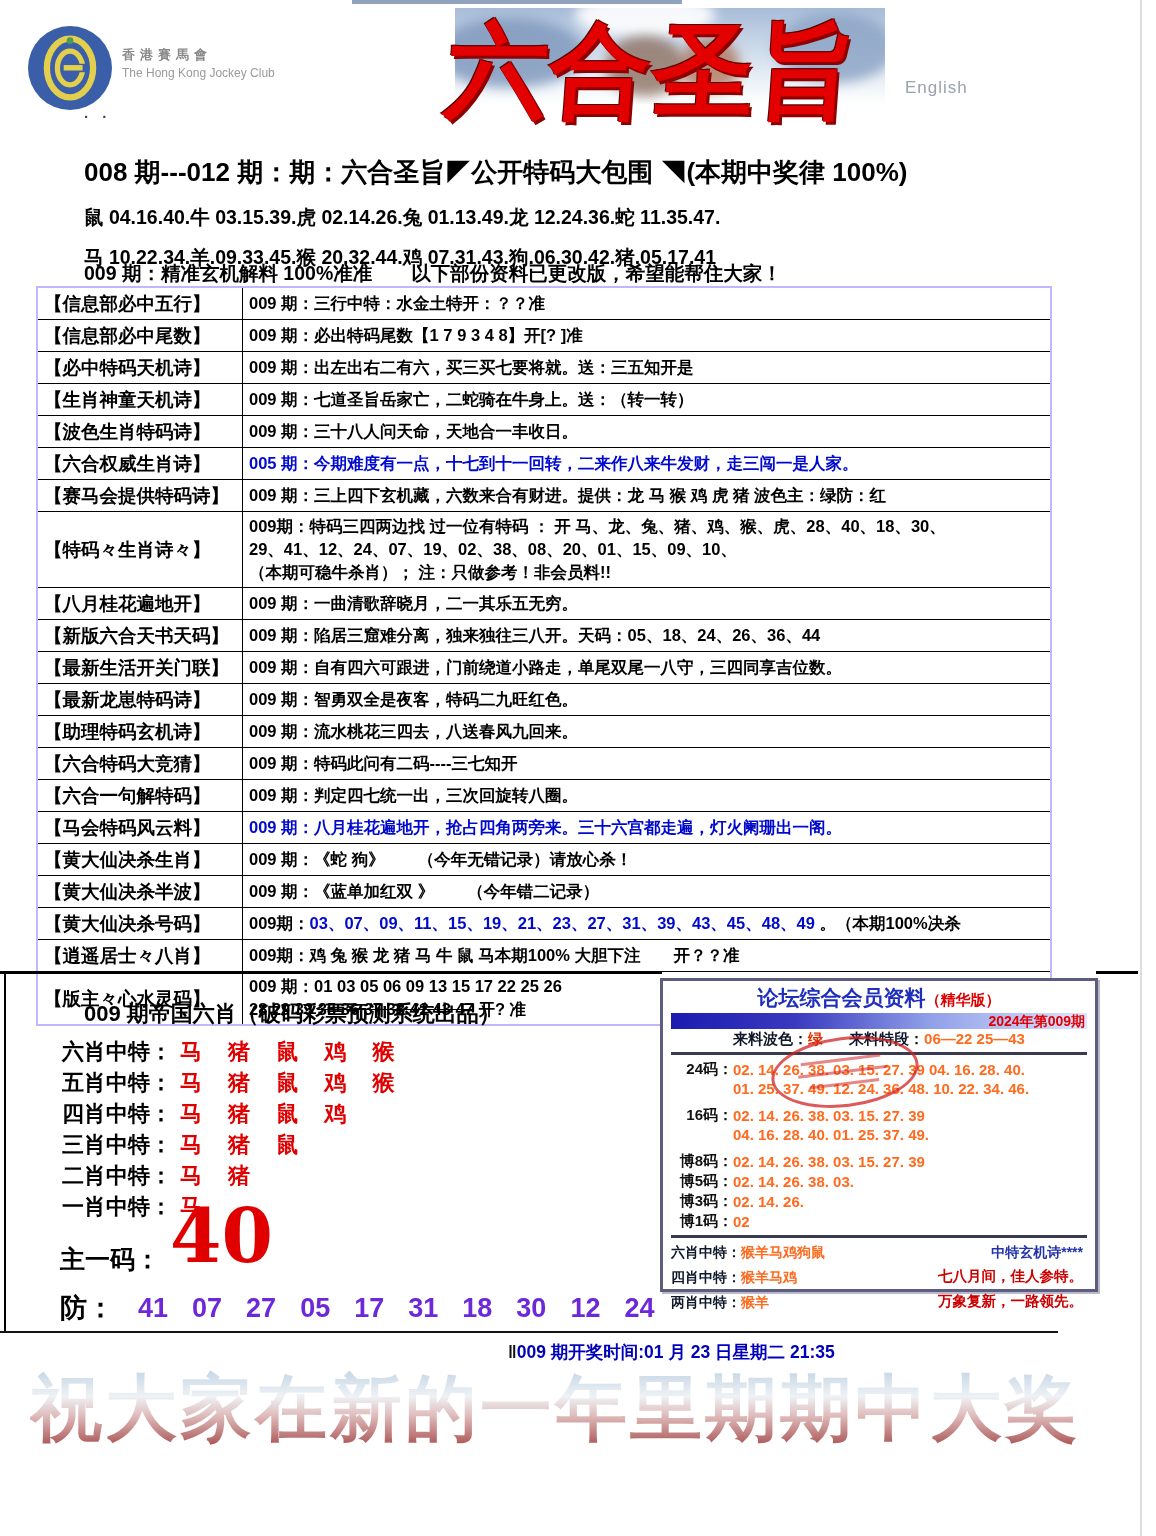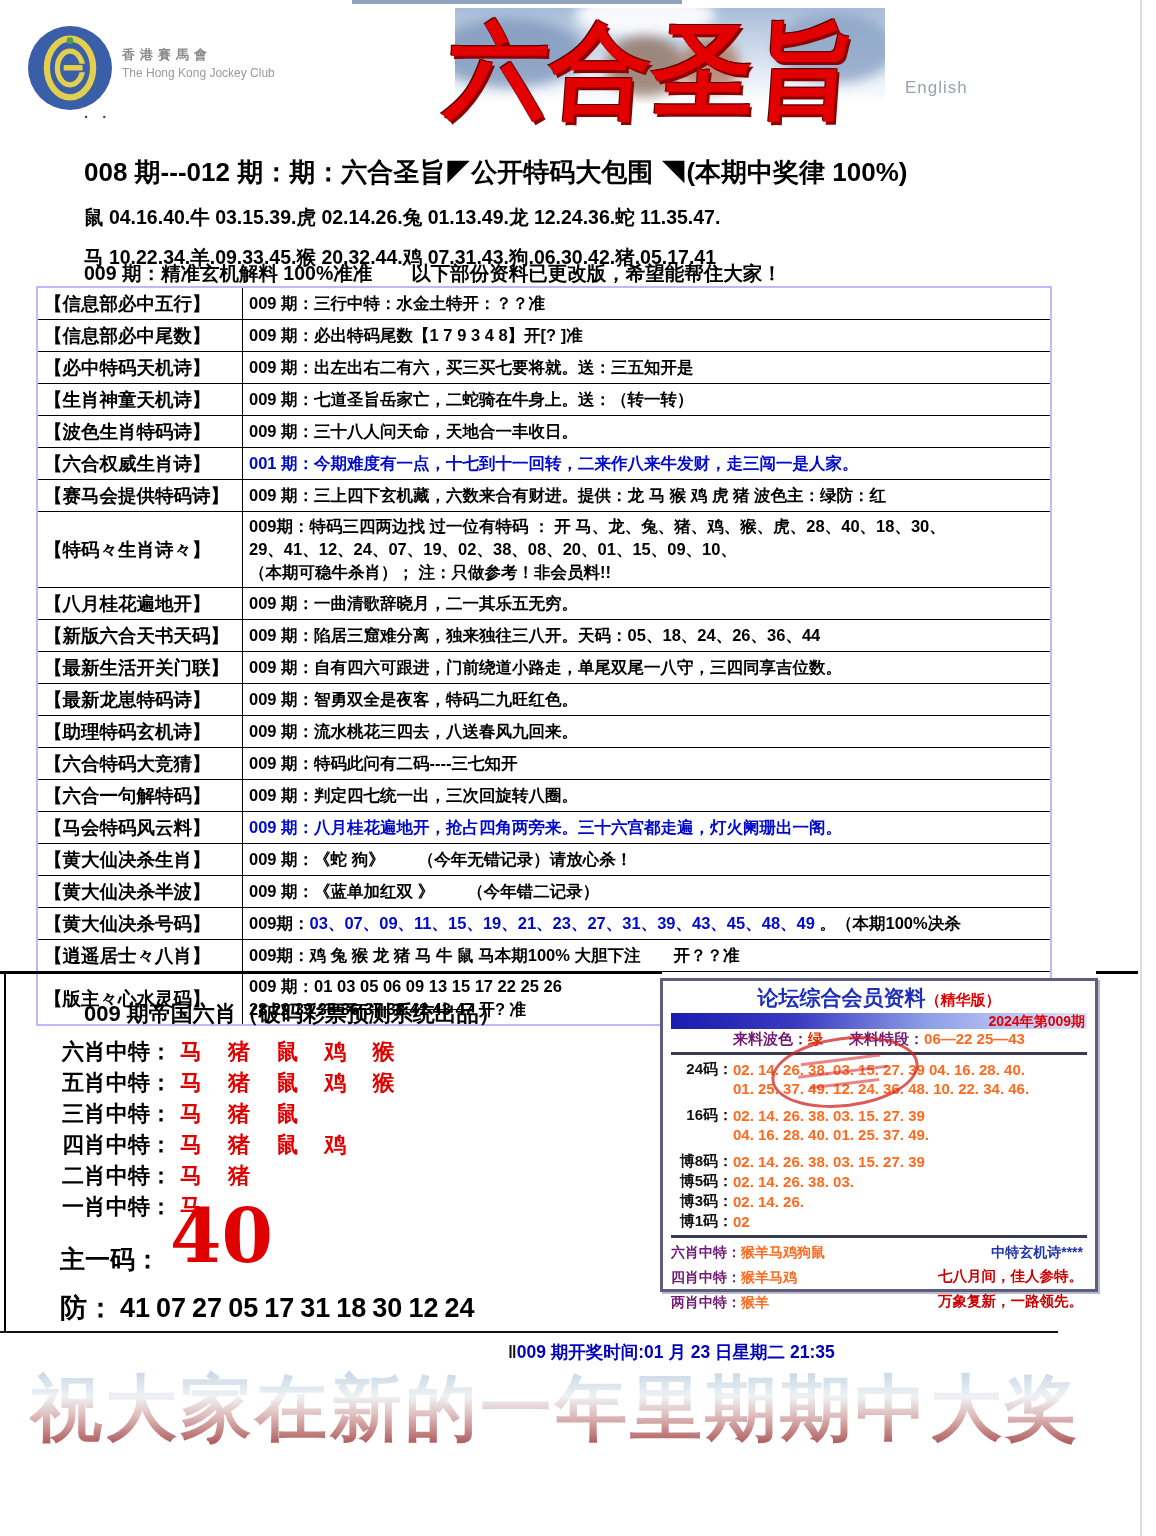--- a/index.html
+++ b/index.html
@@ -54,21 +54,21 @@
   
   .empire-title{left:84px;top:999px;font-size:22px;font-weight:bold;}
   #empire-rows{left:62px;top:1036px;}
   .erow{height:31px;line-height:31px;font-size:22px;font-weight:bold;white-space:nowrap;}
   .elbl{color:#000;}
   .eval{color:#e00000;letter-spacing:10px;margin-left:8px;}
   .main-code-label{left:60px;top:1243px;font-size:25px;font-weight:bold;}
   .main-code{left:170px;top:1199px;font-size:74px;font-weight:bold;color:#e00000;
              font-family:"DejaVu Serif",serif;line-height:1;}
   .guard{left:60px;top:1290px;font-size:27px;font-weight:bold;white-space:nowrap;}
-  .gnum{color:#000000;margin-left:6px;}
+  .gnum{color:#6d28d9;margin-left:24px;}
 
   
   .member{left:660px;top:978px;width:438px;height:314px;background:#fff;
           border:3px solid #5d5d80;box-shadow:2px 2px 0 #b9b9c9;box-sizing:border-box;
           padding:3px 8px 2px 8px;}
   .mtitle{text-align:center;font-size:21px;font-weight:bold;color:#1f2fbb;white-space:nowrap;}
   .mtitle .suffix{color:#e00000;font-size:15px;}
   .mbar{position:relative;height:16px;margin:1px 0 1px 0;
         background:linear-gradient(90deg,#1b1bb0 0%,#3a3ac0 30%,#8f9fe8 62%,#dfe4ff 100%);}
   .mbar-issue{position:absolute;right:2px;top:0;font-size:14px;font-weight:bold;color:#e00000;line-height:17px;white-space:nowrap;}
@@ -78,21 +78,21 @@
   .mhr{border:none;border-top:3px solid #3a3a50;margin:3px 0 5px 0;}
   .mhr2{border:none;border-top:3px solid #3a3a50;margin:4px 0 2px 0;}
   #member-codes{font-size:15px;font-weight:bold;}
   .mrow{display:flex;margin-bottom:1px;}
   .mrow.gap{margin-bottom:8px;}
   .mlbl{width:62px;color:#111;white-space:nowrap;flex:none;text-align:right;}
   .mval{color:#ff6a1e;}
   .mval div{line-height:19px;white-space:nowrap;}
   .mbottom{display:flex;justify-content:space-between;margin-top:2px;}
   .mzrow{font-size:14px;font-weight:bold;line-height:25px;white-space:nowrap;}
-  .mzlbl{color:#701a75;text-align:center;}
+  .mzlbl{color:#0f172a;text-align:center;}
   .mzval{color:#ff6a1e;}
   .poem{text-align:right;padding-right:4px;}
   .poem-title{font-size:14px;font-weight:bold;color:#2233aa;line-height:24px;white-space:nowrap;}
   .poem-line{font-size:14.5px;font-weight:bold;color:#cc0000;line-height:25px;white-space:nowrap;}
   .stamp{position:absolute;left:108px;top:56px;width:142px;height:64px;
          border:3px solid rgba(210,35,35,.75);border-radius:50%;transform:rotate(-7deg);z-index:2;}
   .stamp .sline{position:absolute;background:rgba(210,35,35,.55);height:3px;}
   .s1{left:28px;top:18px;width:80px;}
   .s2{left:24px;top:30px;width:90px;}
   .s3{left:34px;top:42px;width:70px;}
@@ -168,21 +168,21 @@
         </tr>
         <tr>
           <td class="lbl">【波色生肖特码诗】</td>
           <td class="cnt">
             <div class="tline"><span>009 期：三十八人问天命，天地合一丰收日。</span></div>
           </td>
         </tr>
         <tr>
           <td class="lbl">【六合权威生肖诗】</td>
           <td class="cnt">
-            <div class="tline"><span class="c-b">001 期：今期难度有一点，十七到十一回转，二来作八来牛发财，走三闯一是人家。</span></div>
+            <div class="tline"><span class="c-b">005 期：今期难度有一点，十七到十一回转，二来作八来牛发财，走三闯一是人家。</span></div>
           </td>
         </tr>
         <tr>
           <td class="lbl">【赛马会提供特码诗】</td>
           <td class="cnt">
             <div class="tline"><span>009 期：三上四下玄机藏，六数来合有财进。提供：龙 马 猴 鸡 虎 猪 波色主：绿防：红</span></div>
           </td>
         </tr>
         <tr>
           <td class="lbl">【特码々生肖诗々】</td>
@@ -276,22 +276,22 @@
 
   <div class="abs rule-top"></div>
   <div class="abs rule-top2"></div>
   <div class="abs rule-left"></div>
   <div class="abs rule-bottom"></div>
 
   <div class="abs empire-title nowrap">009 期帝国六肖（破码彩票预测系统出品）</div>
   <div class="abs" id="empire-rows">
       <div class="erow"><span class="elbl">六肖中特：</span><span class="eval">马 猪 鼠 鸡 猴</span></div>
       <div class="erow"><span class="elbl">五肖中特：</span><span class="eval">马 猪 鼠 鸡 猴</span></div>
+      <div class="erow"><span class="elbl">四肖中特：</span><span class="eval">马 猪 鼠 鸡</span></div>
       <div class="erow"><span class="elbl">三肖中特：</span><span class="eval">马 猪 鼠</span></div>
-      <div class="erow"><span class="elbl">四肖中特：</span><span class="eval">马 猪 鼠 鸡</span></div>
       <div class="erow"><span class="elbl">二肖中特：</span><span class="eval">马 猪</span></div>
       <div class="erow"><span class="elbl">一肖中特：</span><span class="eval">马</span></div>
     </div>
   <div class="abs main-code-label">主一码：</div>
   <div class="abs main-code">40</div>
   <div class="abs guard">
     <span>防：</span><span id="guard-nums"><span class="gnum">41</span><span class="gnum">07</span><span class="gnum">27</span><span class="gnum">05</span><span class="gnum">17</span><span class="gnum">31</span><span class="gnum">18</span><span class="gnum">30</span><span class="gnum">12</span><span class="gnum">24</span></span>
   </div>
 
   <div class="abs member">

